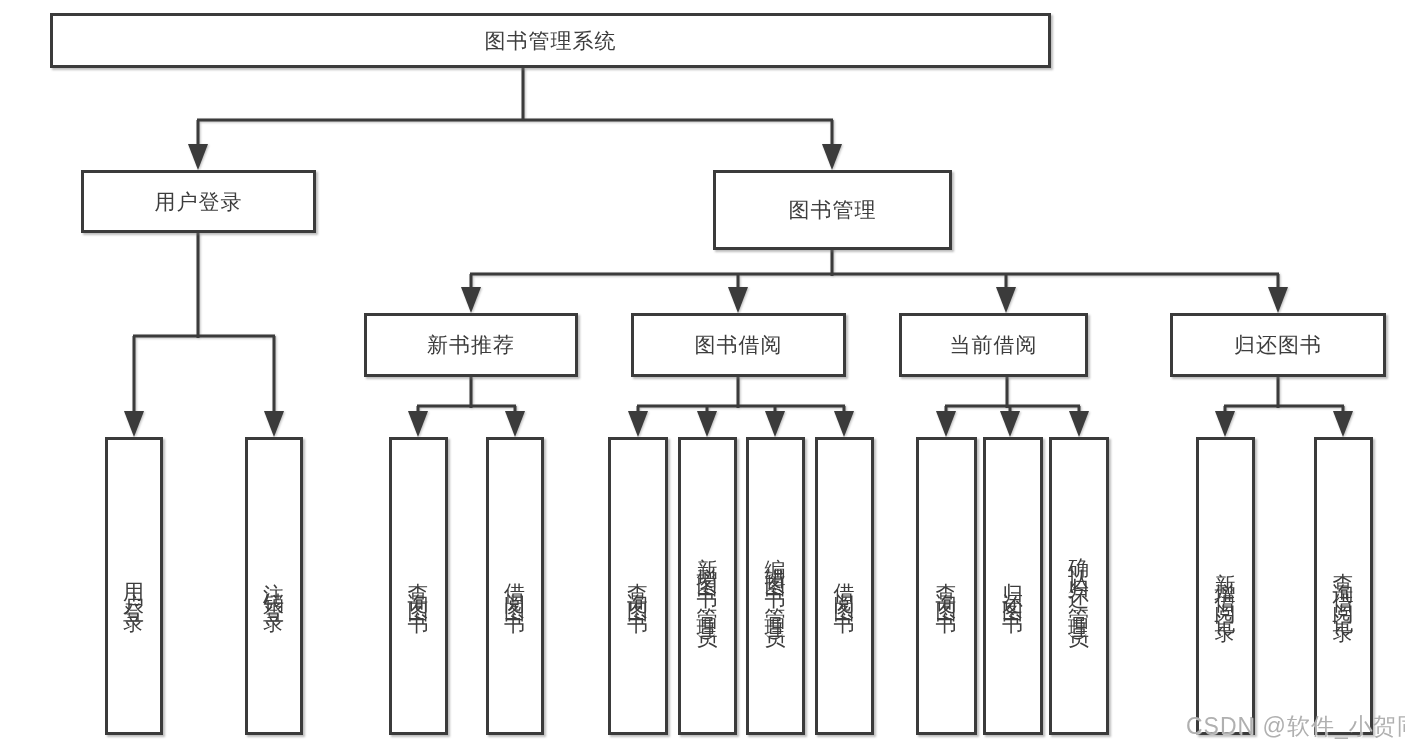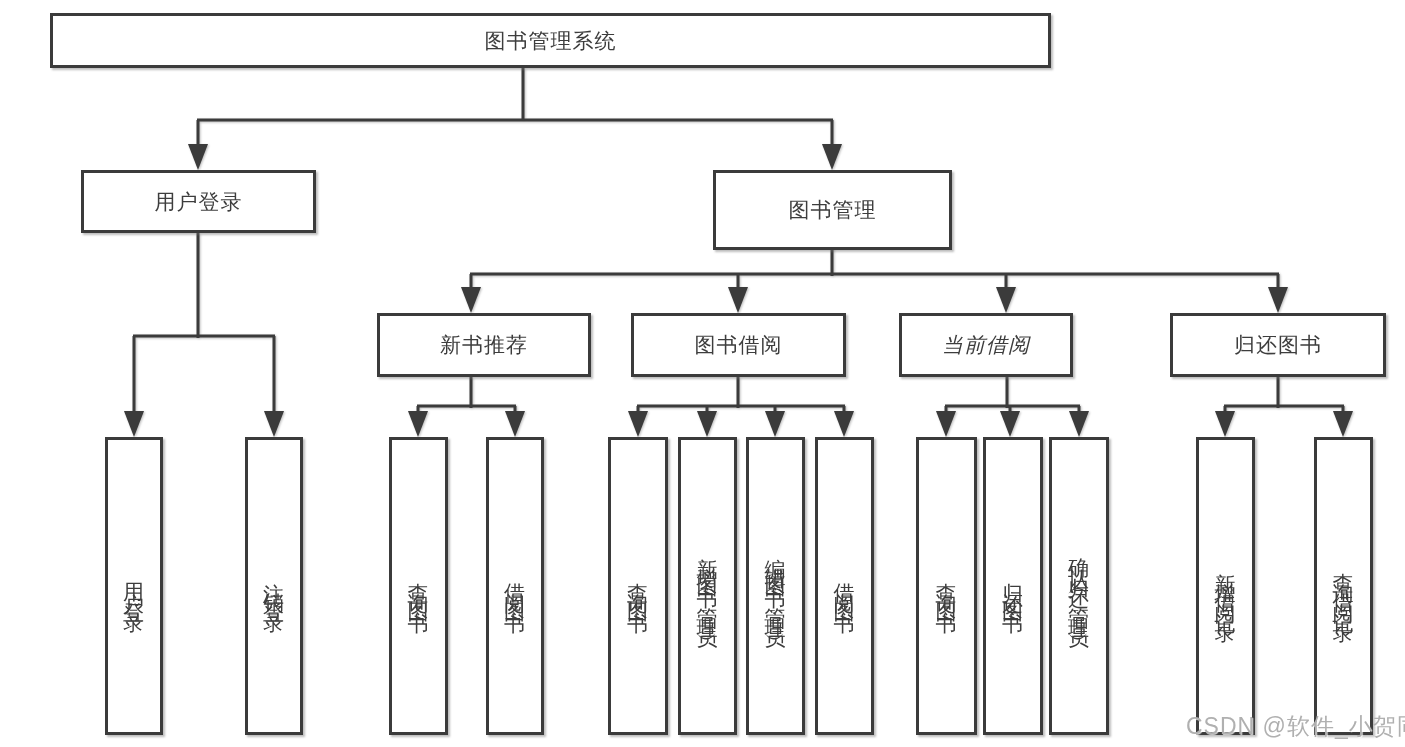--- a/index.html
+++ b/index.html
@@ -109,27 +109,27 @@
     <span>图书管理系统</span>
   </div>
 
   <div class="box h" style="left:81px; top:170px; width:235px; height:63px;">
     <span>用户登录</span>
   </div>
   <div class="box h" style="left:713px; top:170px; width:239px; height:80px;">
     <span>图书管理</span>
   </div>
 
-  <div class="box h" style="left:364px; top:313px; width:214px; height:64px;margin-left:13px;">
+  <div class="box h" style="left:364px; top:313px; width:214px; height:64px;">
     <span>新书推荐</span>
   </div>
   <div class="box h" style="left:631px; top:313px; width:215px; height:64px;">
     <span>图书借阅</span>
   </div>
-  <div class="box h" style="left:899px; top:313px; width:174px; height:64px;font-style:italic;">
+  <div class="box h" style="left:899px; top:313px; width:189px; height:64px;">
     <span>当前借阅</span>
   </div>
   <div class="box h" style="left:1170px; top:313px; width:216px; height:64px;">
     <span>归还图书</span>
   </div>
 
   <div class="box v" style="left:105px; top:437px; width:58px; height:298px;">
     <span>用户登录</span>
   </div>
   <div class="box v" style="left:245px; top:437px; width:58px; height:298px;">

